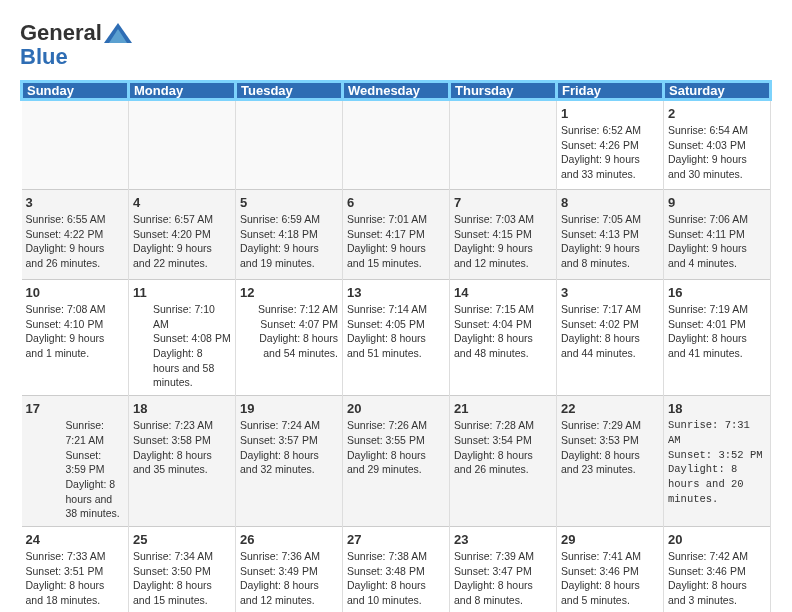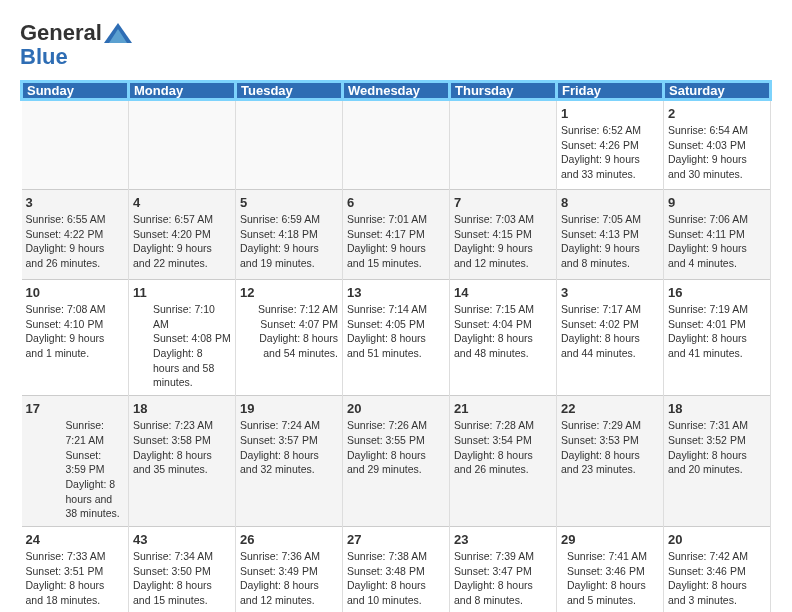--- a/index.html
+++ b/index.html
@@ -265,34 +265,34 @@
 Daylight: 8 hours and 26 minutes.</div>
         </td>
         <td>
           <span class="day-num">22</span>
           <div class="cell-content" style="white-space: pre-line;">Sunrise: 7:29 AM
 Sunset: 3:53 PM
 Daylight: 8 hours and 23 minutes.</div>
         </td>
         <td>
           <span class="day-num">18</span>
-          <div class="cell-content" style="white-space: pre-line;">Sunrise: 7:31 AM
+          <div class="cell-content" style="white-space: pre-line; font-family: Liberation Mono, monospace;">Sunrise: 7:31 AM
 Sunset: 3:52 PM
 Daylight: 8 hours and 20 minutes.</div>
         </td>
       </tr>
       <tr>
         <td>
           <span class="day-num">24</span>
           <div class="cell-content" style="white-space: pre-line;">Sunrise: 7:33 AM
 Sunset: 3:51 PM
 Daylight: 8 hours and 18 minutes.</div>
         </td>
         <td>
-          <span class="day-num">43</span>
+          <span class="day-num">25</span>
           <div class="cell-content" style="white-space: pre-line;">Sunrise: 7:34 AM
 Sunset: 3:50 PM
 Daylight: 8 hours and 15 minutes.</div>
         </td>
         <td>
           <span class="day-num">26</span>
           <div class="cell-content" style="white-space: pre-line;">Sunrise: 7:36 AM
 Sunset: 3:49 PM
 Daylight: 8 hours and 12 minutes.</div>
         </td>
@@ -303,21 +303,21 @@
 Daylight: 8 hours and 10 minutes.</div>
         </td>
         <td>
           <span class="day-num">23</span>
           <div class="cell-content" style="white-space: pre-line;">Sunrise: 7:39 AM
 Sunset: 3:47 PM
 Daylight: 8 hours and 8 minutes.</div>
         </td>
         <td>
           <span class="day-num">29</span>
-          <div class="cell-content" style="white-space: pre-line; margin-left: 6px;">Sunrise: 7:41 AM
+          <div class="cell-content" style="white-space: pre-line;">Sunrise: 7:41 AM
 Sunset: 3:46 PM
 Daylight: 8 hours and 5 minutes.</div>
         </td>
         <td>
           <span class="day-num">20</span>
           <div class="cell-content" style="white-space: pre-line;">Sunrise: 7:42 AM
 Sunset: 3:46 PM
 Daylight: 8 hours and 3 minutes.</div>
         </td>
       </tr>

